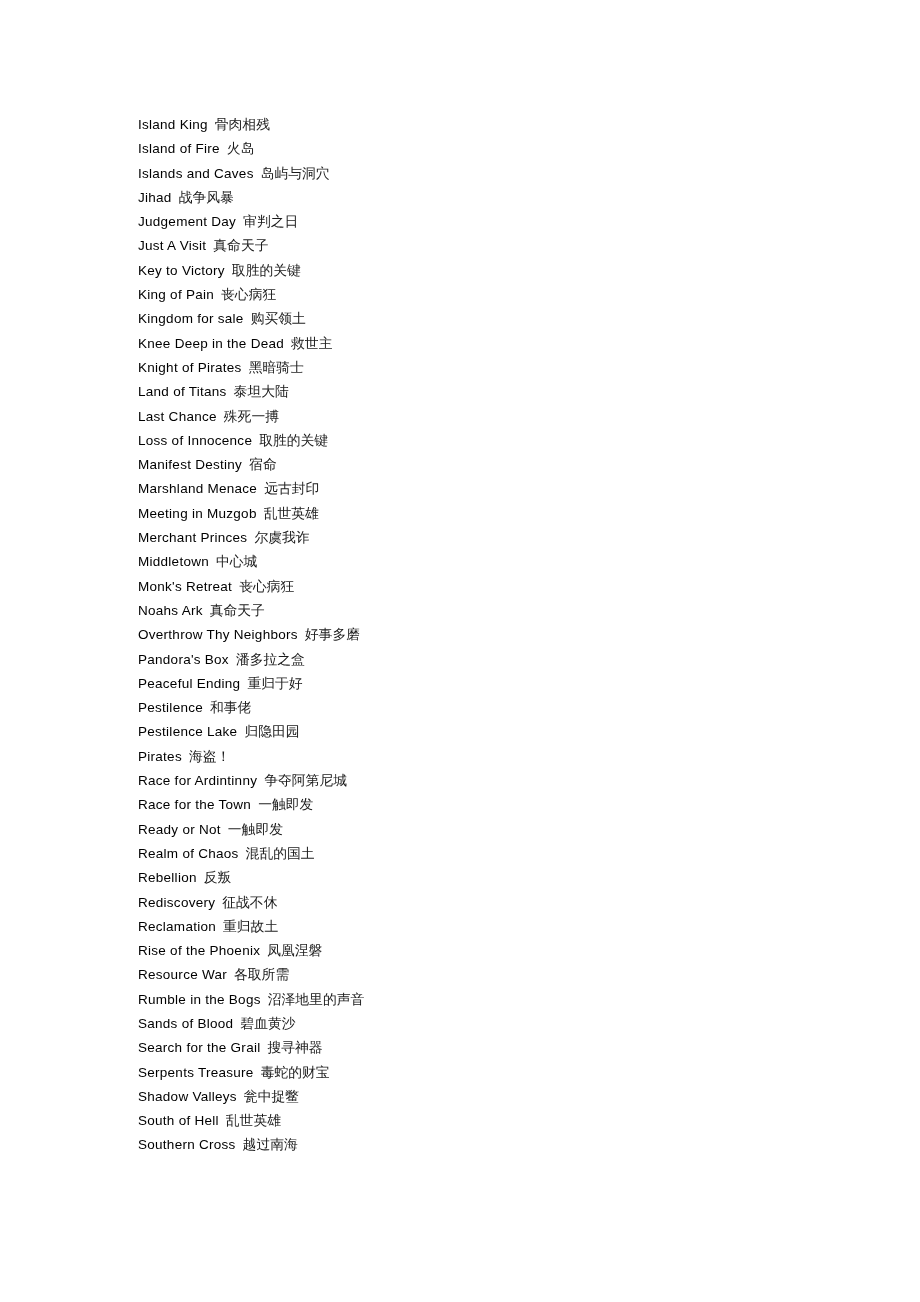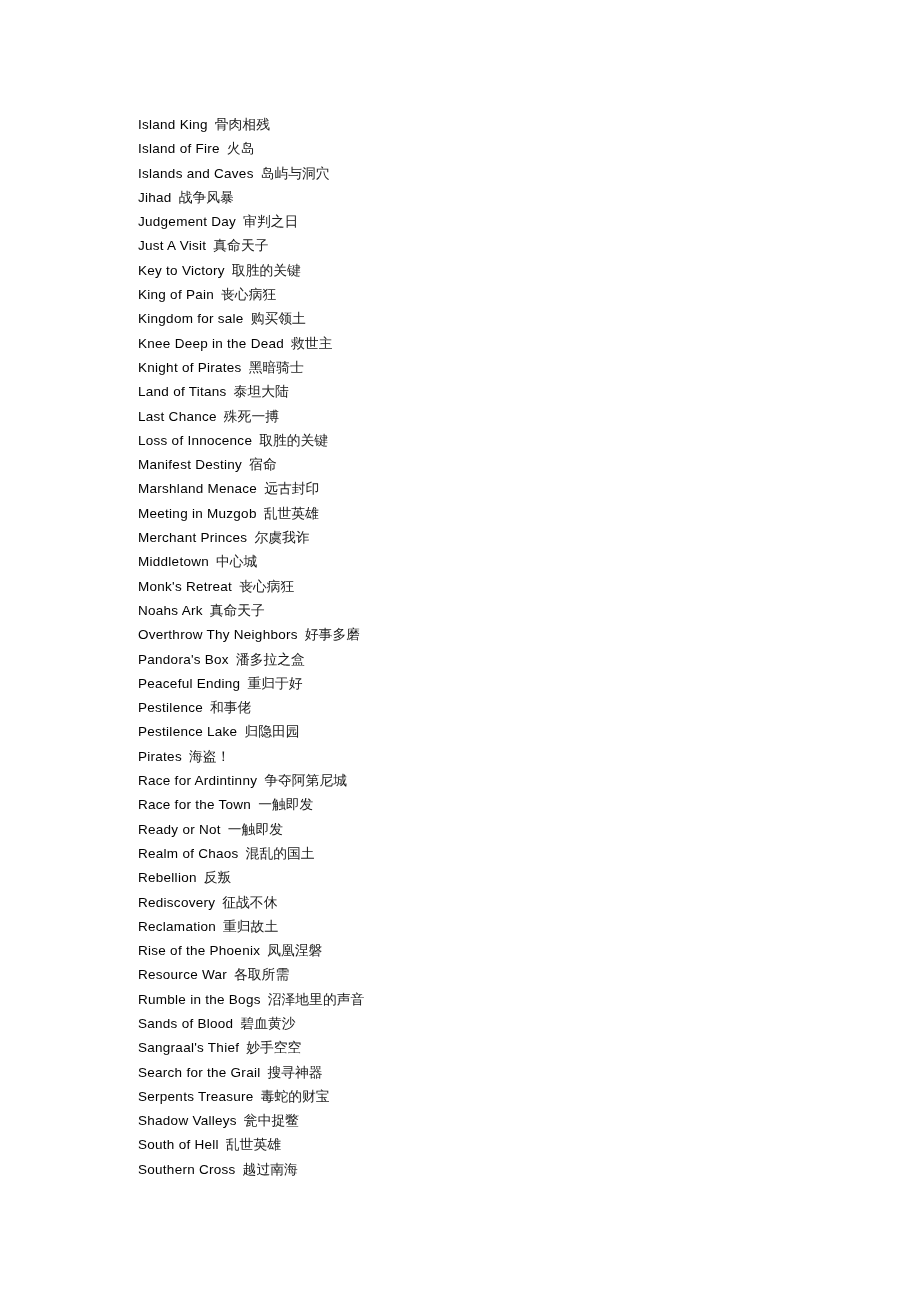--- a/index.html
+++ b/index.html
@@ -87,20 +87,19 @@
       <li class="entry"><span class="en">Race for the Town</span><span class="zh">一触即发</span></li>
       <li class="entry"><span class="en">Ready or Not</span><span class="zh">一触即发</span></li>
       <li class="entry"><span class="en">Realm of Chaos</span><span class="zh">混乱的国土</span></li>
       <li class="entry"><span class="en">Rebellion</span><span class="zh">反叛</span></li>
       <li class="entry"><span class="en">Rediscovery</span><span class="zh">征战不休</span></li>
       <li class="entry"><span class="en">Reclamation</span><span class="zh">重归故土</span></li>
       <li class="entry"><span class="en">Rise of the Phoenix</span><span class="zh">凤凰涅磐</span></li>
       <li class="entry"><span class="en">Resource War</span><span class="zh">各取所需</span></li>
       <li class="entry"><span class="en">Rumble in the Bogs</span><span class="zh">沼泽地里的声音</span></li>
       <li class="entry"><span class="en">Sands of Blood</span><span class="zh">碧血黄沙</span></li>
-      <li class="entry"><span class="en">Sangraal's Thief</span><span class="zh">妙手空空</span></li>
       <li class="entry"><span class="en">Search for the Grail</span><span class="zh">搜寻神器</span></li>
       <li class="entry"><span class="en">Serpents Treasure</span><span class="zh">毒蛇的财宝</span></li>
       <li class="entry"><span class="en">Shadow Valleys</span><span class="zh">瓮中捉鳖</span></li>
       <li class="entry"><span class="en">South of Hell</span><span class="zh">乱世英雄</span></li>
       <li class="entry"><span class="en">Southern Cross</span><span class="zh">越过南海</span></li>
     </ul>
 </div>
 
 </body></html>

